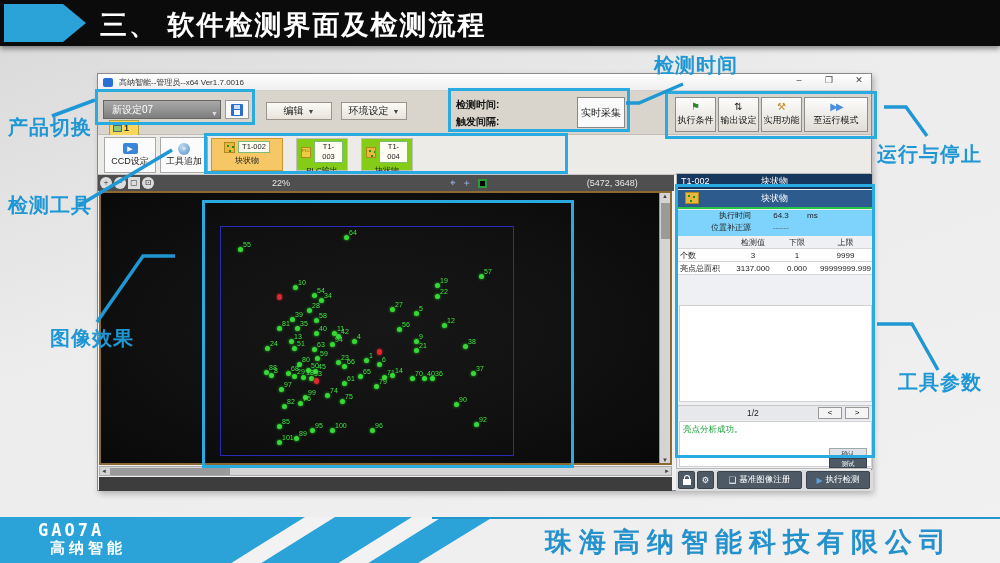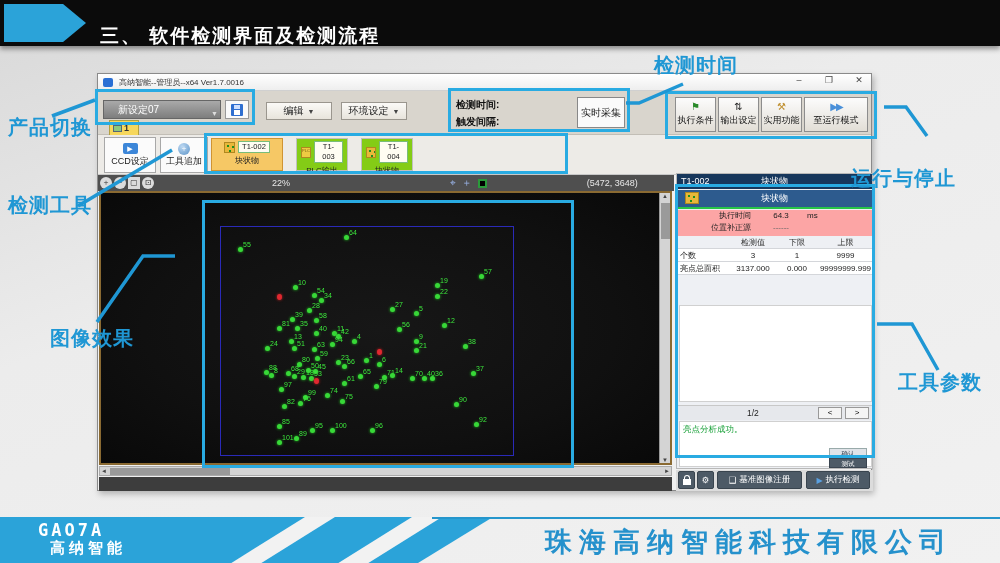--- a/index.html
+++ b/index.html
@@ -2,37 +2,37 @@
 <html><head>
 <meta charset="utf-8">
 <style>
   * { margin:0; padding:0; box-sizing:border-box; }
   html,body { width:1000px; height:563px; overflow:hidden; font-family:"Liberation Sans","DejaVu Sans",sans-serif; }
   .slide { position:relative; width:1000px; height:563px; background:linear-gradient(160deg,#d8d8d8 0%,#ececec 40%,#f1f1f1 100%); overflow:hidden; }
 
   
   .title-bar { position:absolute; left:0; top:0; width:1000px; height:46px; background:#0b0b0b; box-shadow:0 3px 5px rgba(0,0,0,.4); z-index:20; }
   .chevron { position:absolute; left:4px; top:4px; width:82px; height:38px; background:#2ba3d9; clip-path:polygon(0 0,72% 0,100% 50%,72% 100%,0 100%); }
-  .slide-title { position:absolute; left:100px; top:23px; color:#fff; font-size:19px; font-weight:bold; letter-spacing:2px; }
+  .slide-title { position:absolute; left:100px; top:7px; color:#fff; font-size:27px; font-weight:bold; letter-spacing:2px; }
 
   
   .co-label { position:absolute; color:#1f97d4; font-size:20px; font-weight:bold; z-index:51; letter-spacing:1px; }
   .co-rect { position:absolute; border:3px solid #29abe2; z-index:49; pointer-events:none; }
   svg.lines { position:absolute; left:0; top:0; z-index:50; pointer-events:none; }
 
   
   .win { position:absolute; left:97px; top:73px; width:775px; height:418px; background:#f0f0f0; border:1px solid #8a8a8a; box-shadow:2px 3px 6px rgba(0,0,0,.25); z-index:10; }
   .win-titlebar { position:absolute; left:0; top:0; width:100%; height:17px; background:linear-gradient(#ffffff,#eeeeee); border-bottom:1px solid #d0d0d0; }
   .win-appicon { position:absolute; left:5px; top:4px; width:10px; height:9px; background:#2a6fd4; border-radius:2px; }
   .win-title { position:absolute; left:21px; top:3px; font-size:8px; color:#333; }
   .win-ctrls { position:absolute; right:4px; top:1px; display:flex; gap:14px; font-size:9px; color:#444; }
   .win-ctrls span { width:16px; text-align:center; cursor:default; }
 
   .toolbar { position:absolute; left:0; top:17px; width:100%; height:44px; background:#d9d5cd; border-bottom:1px solid #c2beb6; }
-  .combo { position:absolute; left:5px; top:9px; width:118px; height:19px; background:linear-gradient(#a9a9a9,#7e7e7e); border:1px solid #666; color:#fff; font-size:10px; line-height:17px; padding:0 14px; }
+  .combo { position:absolute; left:5px; top:9px; width:118px; height:19px; background:linear-gradient(#a9a9a9,#7e7e7e); border:1px solid #666; color:#fff; font-size:10px; line-height:17px; padding:0 8px; }
   .combo .arr { position:absolute; right:2px; top:4px; font-size:7px; color:#ddd; }
   .save-btn { position:absolute; left:127px; top:9px; width:24px; height:19px; background:#fafafa; border:1px solid #999; display:flex; align-items:center; justify-content:center; }
   .floppy { width:12px; height:12px; background:#2f6fd0; border-radius:1px; position:relative; }
   .floppy:before { content:""; position:absolute; left:3px; top:1px; width:6px; height:4px; background:#cfe0ff; }
   .floppy:after { content:""; position:absolute; left:3px; bottom:1px; width:6px; height:5px; background:#fff; }
   .menu-btn { position:absolute; top:11px; height:18px; background:linear-gradient(#fbfaf7,#e8e4dc); border:1px solid #9a968e; font-size:10px; color:#222; text-align:center; line-height:16px; }
   .menu-btn .arr { font-size:7px; color:#444; margin-left:4px; }
 
   .time-panel { position:absolute; left:358px; top:5px; width:166px; height:34px; font-size:10px; color:#111; font-weight:bold; }
   .time-row { display:flex; justify-content:space-between; height:17px; line-height:17px; }
@@ -82,21 +82,21 @@
 
   
   .rpanel { position:absolute; left:578px; top:99px; width:197px; height:296px; background:#eef0f4; border:1px solid #b8b8b8; font-size:8px; color:#222; }
   .rp-head { position:absolute; left:0; top:0; width:100%; height:15px; background:#17375c; color:#fff; font-size:9px; line-height:15px; }
   .rp-head .tid { position:absolute; left:4px; }
   .rp-head .tnm { position:absolute; left:0; width:100%; text-align:center; }
   .rp-tool { position:absolute; left:0; top:16px; width:100%; height:17px; background:#2d5b8e; color:#fff; font-size:9px; line-height:17px; }
   .rp-tool .ticon { position:absolute; left:8px; top:2px; width:14px; height:12px; }
   .rp-tool .tnm { position:absolute; left:0; width:100%; text-align:center; }
   .green-line { position:absolute; left:0; top:33px; width:100%; height:2px; background:#27c447; }
-  .rp-info { position:absolute; left:0; top:36px; width:100%; height:28px; background:#fca5a5; border-bottom:1px solid #c8ccd2; }
+  .rp-info { position:absolute; left:0; top:36px; width:100%; height:28px; background:#7dd3fc; border-bottom:1px solid #c8ccd2; }
   .rp-info .irow { display:grid; grid-template-columns:78px 52px 40px; height:12px; line-height:12px; }
   .rp-info .lab { text-align:right; padding-right:4px; }
   .rp-info .val { text-align:center; }
   .rtable .trow { display:grid; height:13px; line-height:13px; border-bottom:1px solid #d4d6da; background:#fff; }
   .rtable .trow.hd { background:#eef0f4; color:#333; }
   .rtable .trow div { text-align:center; overflow:hidden; white-space:nowrap; }
   .rtable .trow div:first-child { text-align:left; padding-left:3px; }
   #table1 { position:absolute; left:0; top:62px; width:100%; }
   #table1 .trow { grid-template-columns:52px 48px 40px 57px; }
   #table2 { position:absolute; left:0; top:104px; width:100%; font-size:7.5px; }
@@ -539,21 +539,21 @@
     <polyline points="95,100 52,116" fill="none" stroke="#1f97d4" stroke-width="3.5"></polyline>
     <polyline points="683,84 639,103 626,103" fill="none" stroke="#1f97d4" stroke-width="3.5"></polyline>
     <polyline points="884,107 906,107 927,136" fill="none" stroke="#1f97d4" stroke-width="3.5"></polyline>
     <polyline points="172,150 78,206" fill="none" stroke="#1f97d4" stroke-width="3.5"></polyline>
     <polyline points="175,256 143,256 97,322" fill="none" stroke="#1f97d4" stroke-width="3.5"></polyline>
     <polyline points="877,324 912,324 938,370" fill="none" stroke="#1f97d4" stroke-width="3.5"></polyline>
   </svg>
 
   <div class="co-label" style="left:8px;top:114px;">产品切换</div>
   <div class="co-label" style="left:654px;top:52px;">检测时间</div>
-  <div class="co-label" style="left:851px;top:141px;margin-top:24px;">运行与停止</div>
+  <div class="co-label" style="left:877px;top:141px;">运行与停止</div>
   <div class="co-label" style="left:8px;top:192px;">检测工具</div>
   <div class="co-label" style="left:50px;top:325px;">图像效果</div>
   <div class="co-label" style="left:898px;top:369px;">工具参数</div>
 
   <div class="banner">
     <div class="banner-blue"></div>
     <div class="stripe s1"></div>
     <div class="stripe s2"></div>
     <div class="logo1">GAO7A</div>
     <div class="logo2">高纳智能</div>

